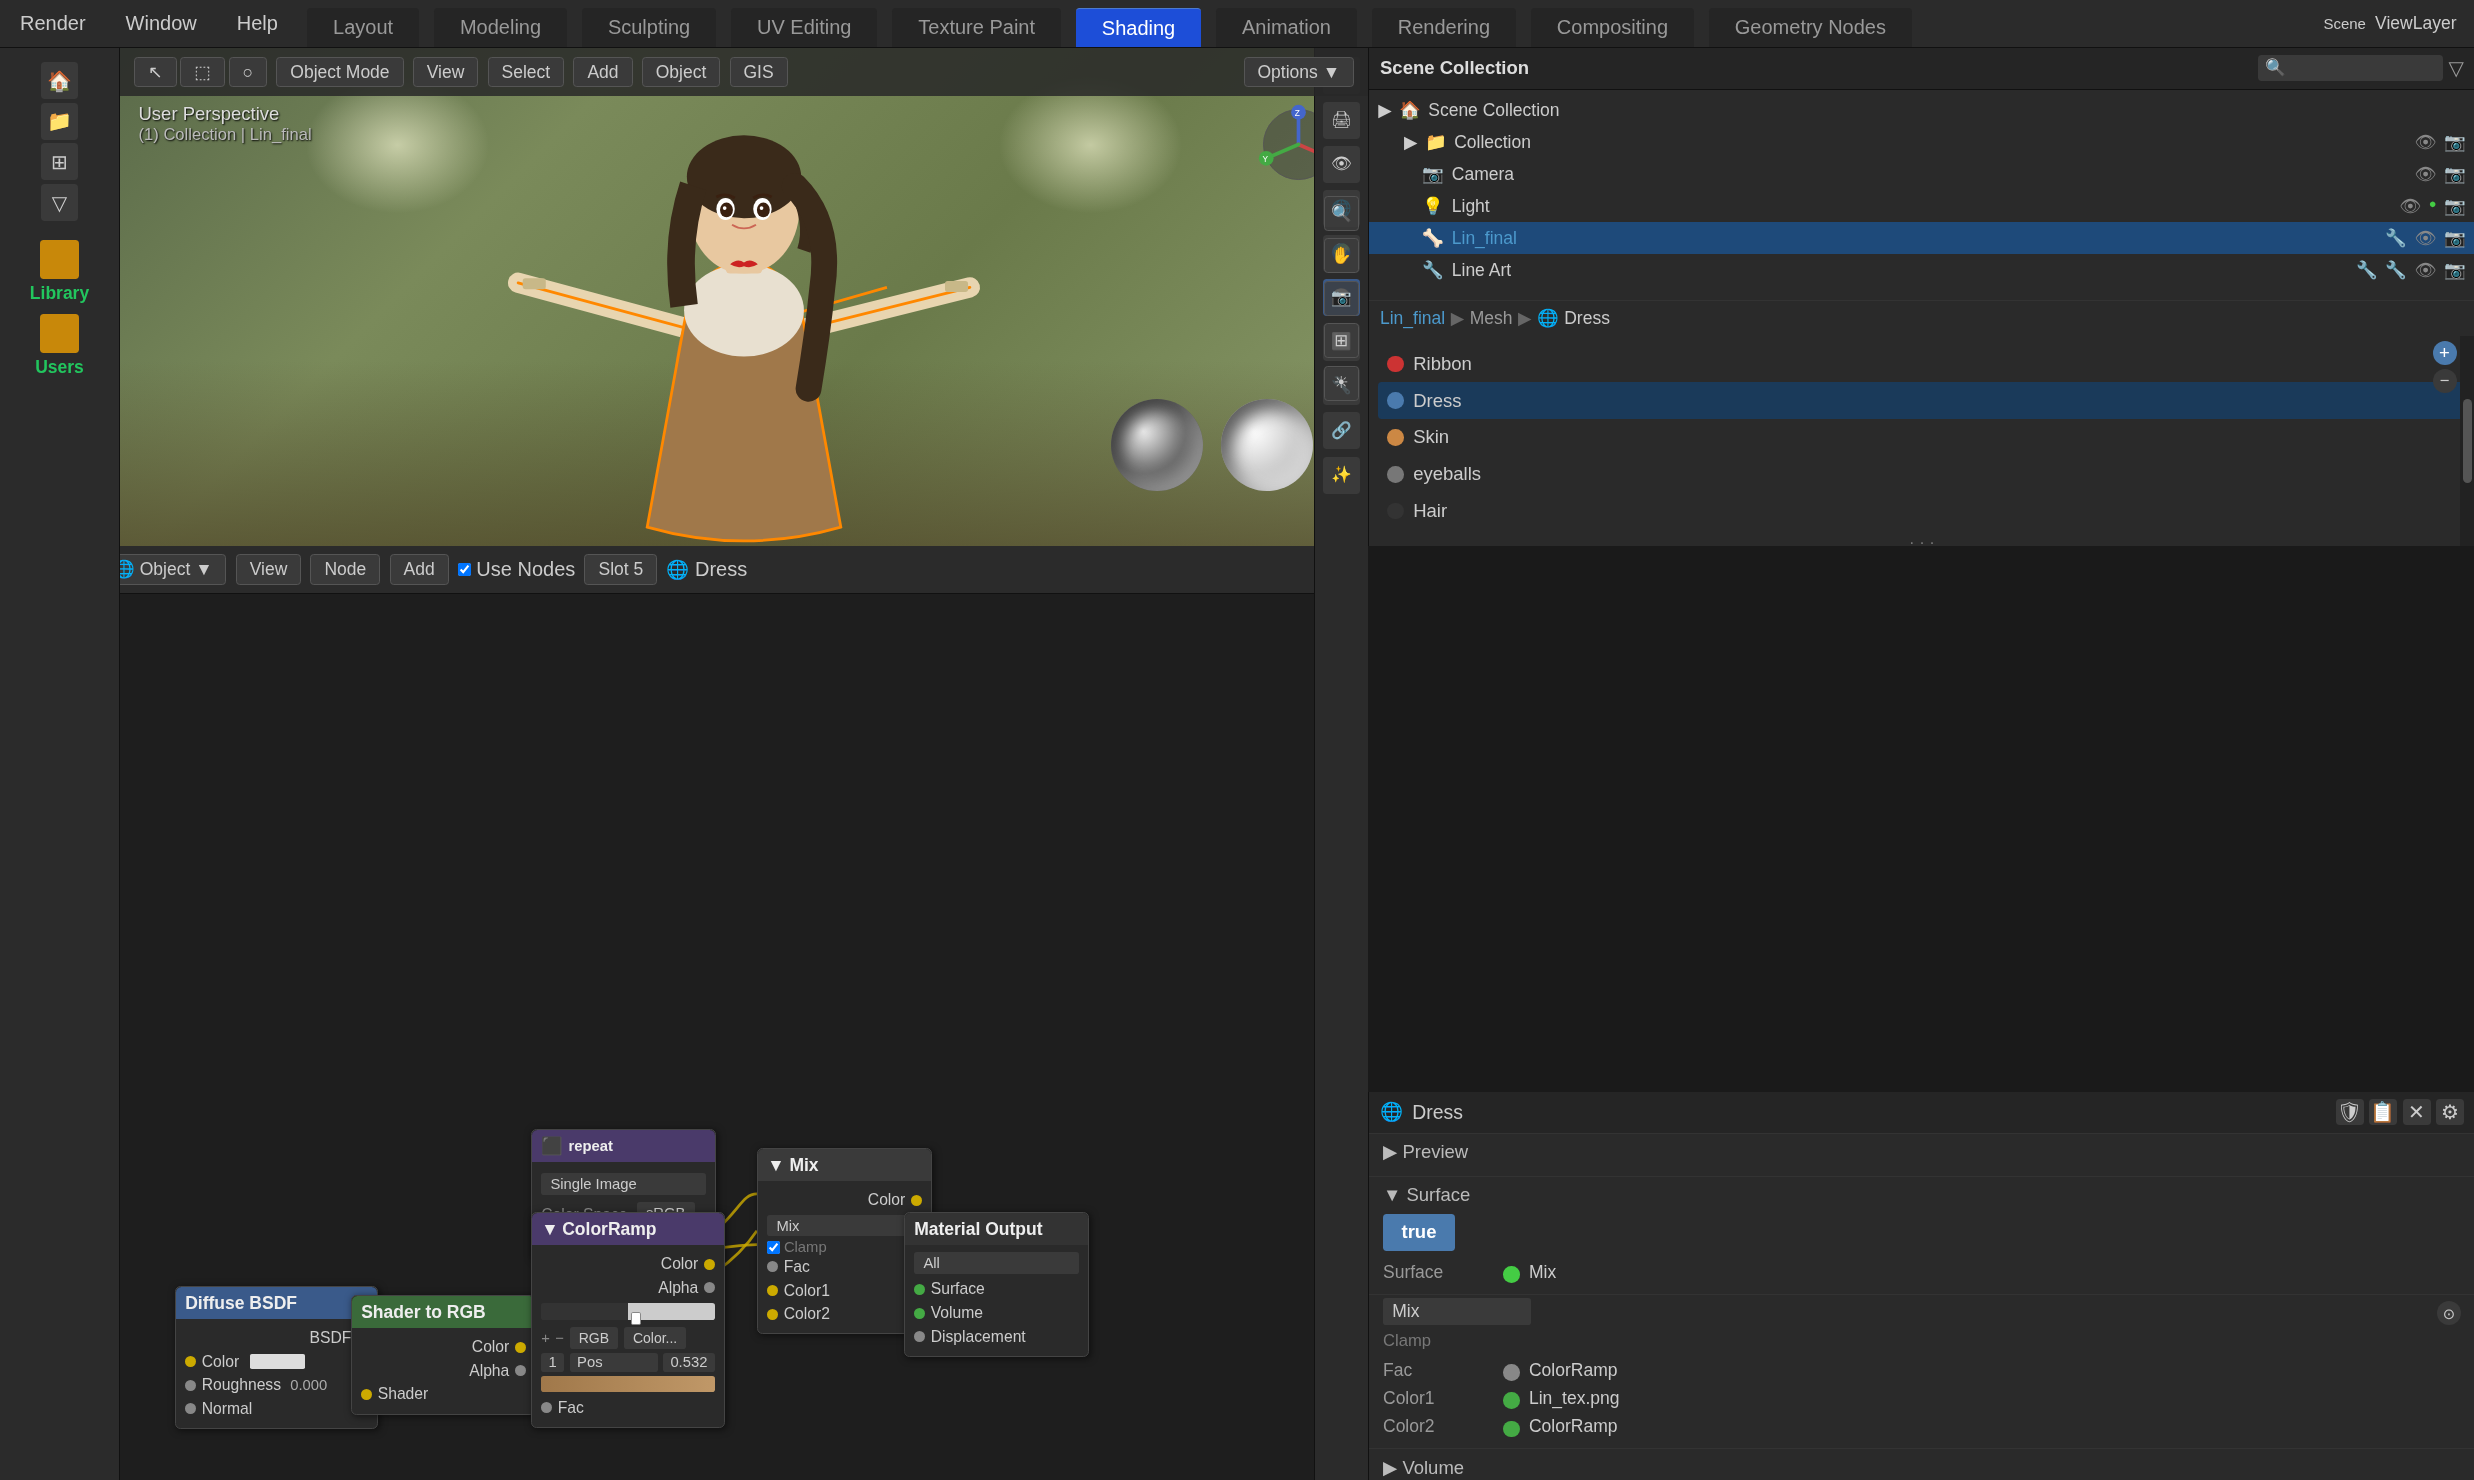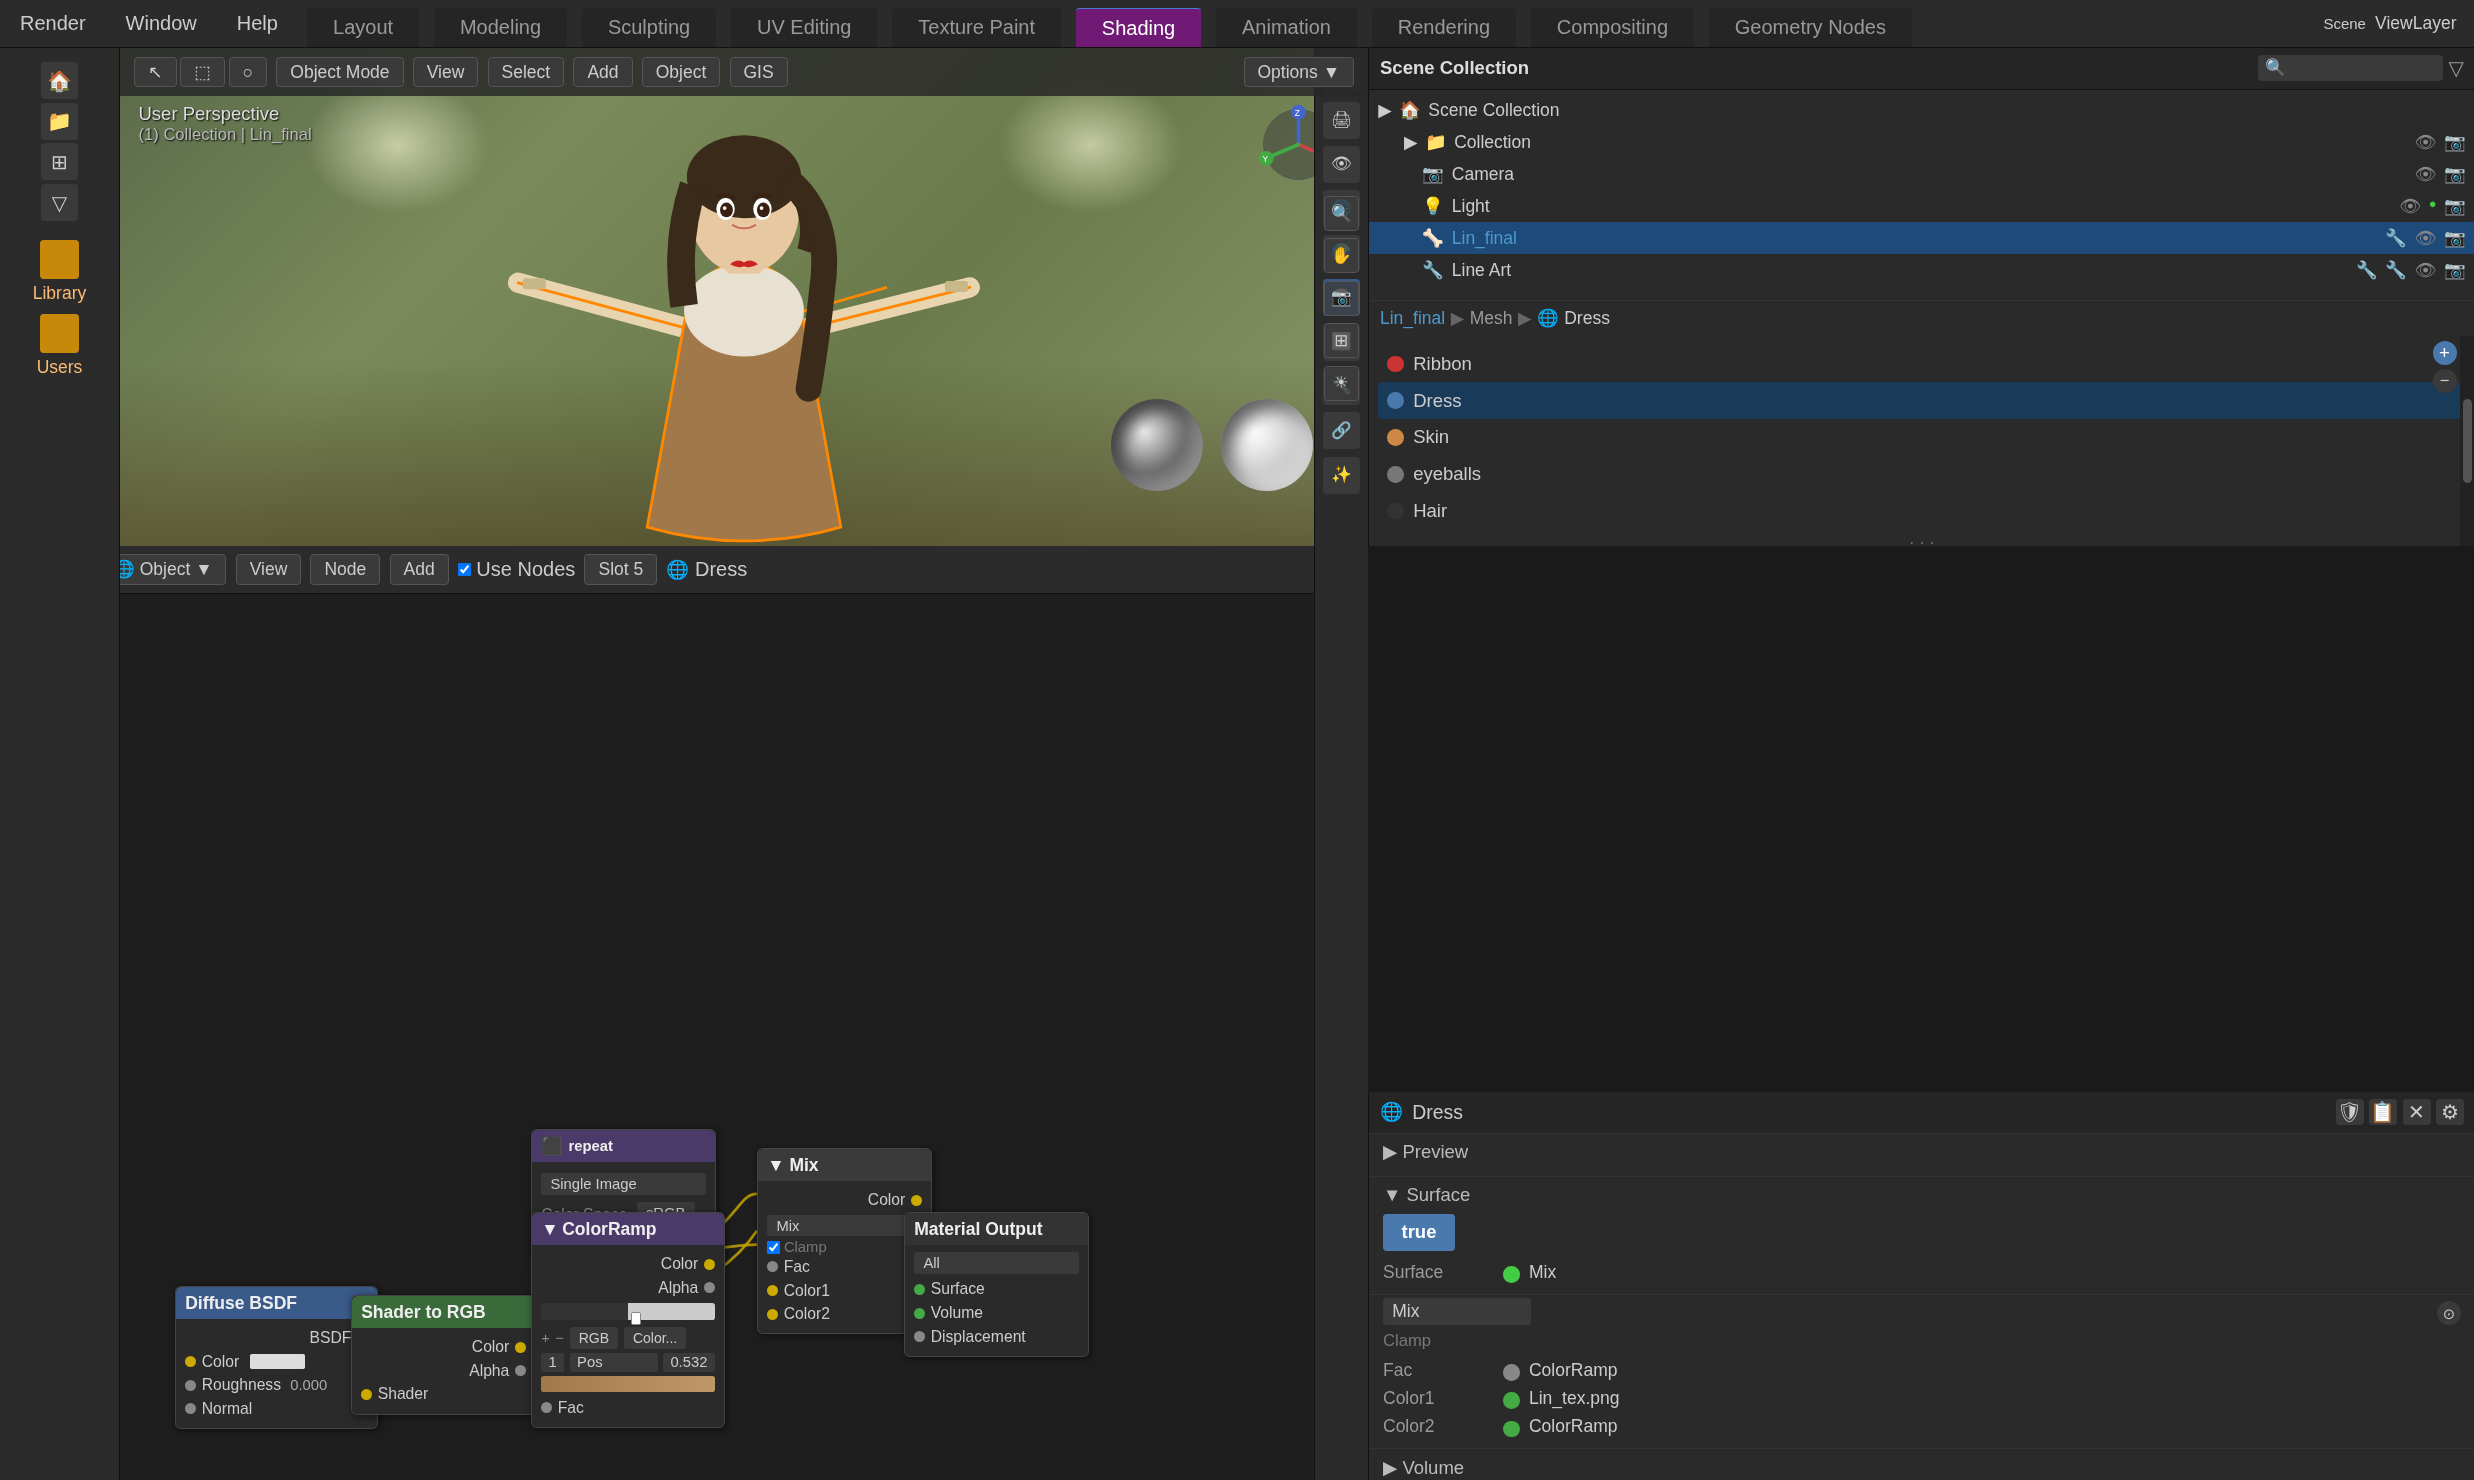--- a/index.html
+++ b/index.html
@@ -13,38 +13,38 @@
     }
     .menu-item {
       padding: 0 20px; height: 100%; display: flex; align-items: center;
       cursor: pointer; font-size: 20px; color: #ccc;
     }
     .ws-tab {
       padding: 0 26px; height: 39px; display: flex; align-items: center;
       font-size: 20px; color: #999; cursor: pointer; border-radius: 3.7px 3.7px 0 0;
       background: #252525; margin-right: 1.8px;
     }
-    .ws-tab.active { background: #701a75; color: #fff; border-top: 1.8px solid #4c7acd; }
+    .ws-tab.active { background: #1d4ed8; color: #fff; border-top: 1.8px solid #4c7acd; }
 
     
     .left-sidebar {
       position: absolute; top: 48px; left: 0; width: 120px; height: calc(100% - 48px);
       background: #2b2b2b; border-right: 0.9px solid #111; z-index: 50;
       display: flex; flex-direction: column; align-items: center; padding-top: 14px; gap: 9.2px;
     }
     .sidebar-icon {
       width: 74px; height: 65px; display: flex; flex-direction: column;
       align-items: center; justify-content: center; cursor: pointer;
       border-radius: 5.5px; gap: 4.6px;
     }
     .sidebar-icon .icon-img {
       width: 39px; height: 39px; background: #c8880a;
       border-radius: 3.7px;
     }
-    .sidebar-icon .icon-label { font-size: 17.5px; color: #fdba74; }
+    .sidebar-icon .icon-label { font-size: 17.5px; color: #22c55e; font-weight: bold; }
 
     
     .viewport-3d {
       position: absolute; top: 48px; left: 120px; right: 1107px; height: 498px;
       background: #4a5a3a; overflow: hidden;
     }
     .viewport-header {
       position: absolute; top: 0; left: 0; right: 0; height: 48px;
       background: rgba(40,40,40,0.85); display: flex; align-items: center;
       gap: 9.2px; padding: 0 14px; z-index: 10;

